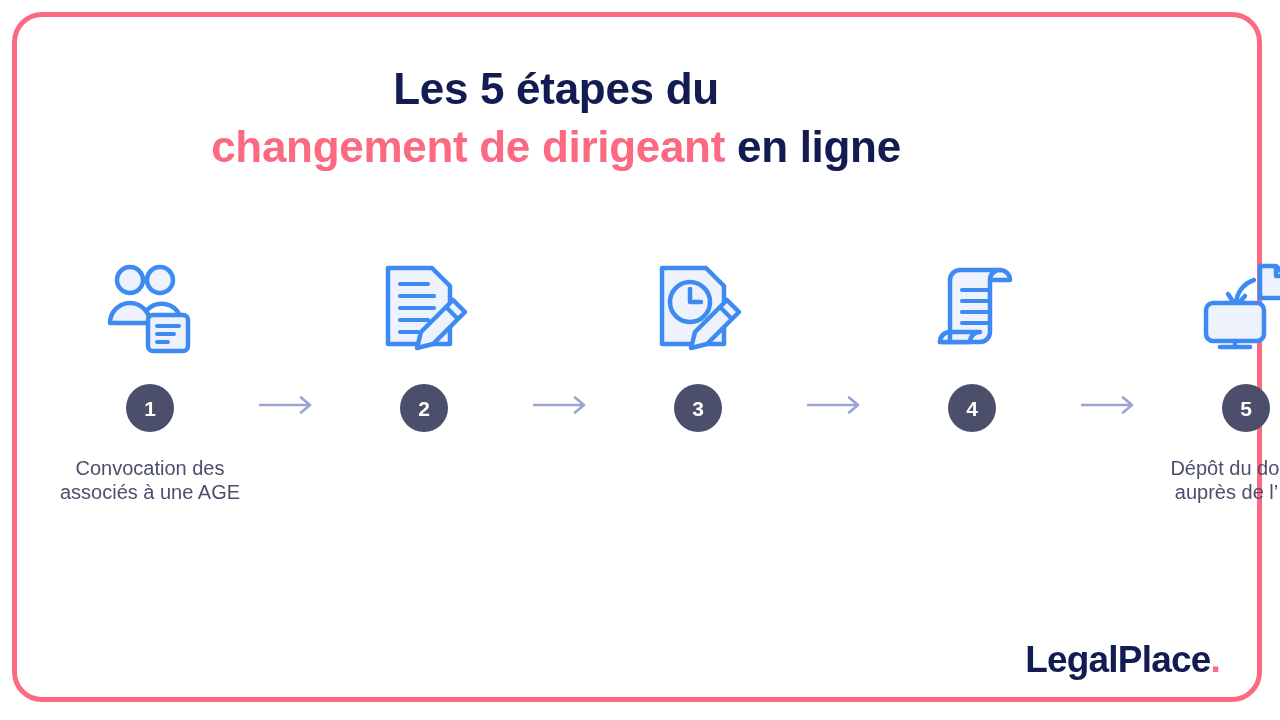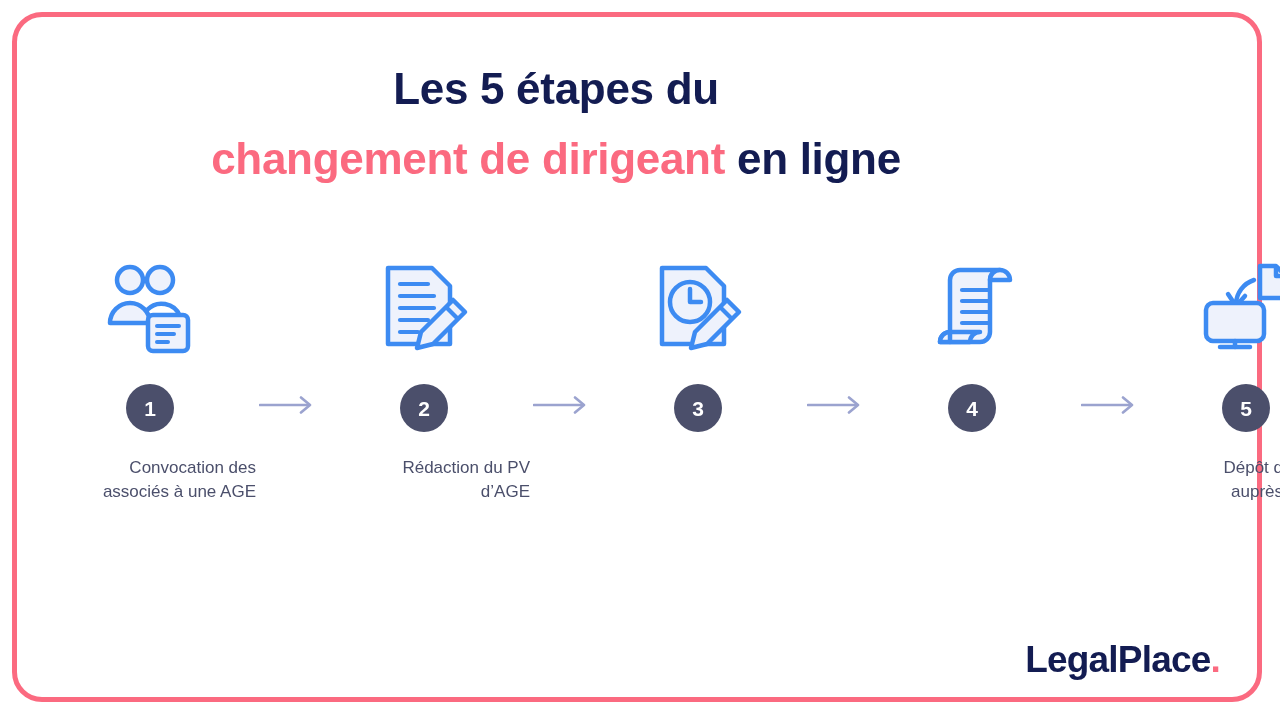--- a/index.html
+++ b/index.html
@@ -45,21 +45,21 @@
   .title-line {
     font-family: "Liberation Sans", sans-serif;
     font-weight: bold;
     font-size: 44px;
     line-height: 54px;
     letter-spacing: -0.3px;
     color: #131C52;
     white-space: nowrap;
   }
   .title-line-2 {
-    margin-top: 16px;
+    margin-top: 4px;
   }
   .title-pink {
     color: #FB6A80;
   }
   .title-navy {
     color: #131C52;
   }
 
   
   #steps-row {
@@ -101,23 +101,23 @@
     justify-content: center;
     font-family: "Liberation Sans", sans-serif;
     font-size: 21px;
     font-weight: bold;
     line-height: 1;
   }
 
   .step-caption {
     margin-top: 24px;
     width: 212px;
-    text-align: right;
-    font-family: "Liberation Sans", sans-serif;
-    font-size: 17px;
+    text-align: center;
+    font-family: "Liberation Sans", sans-serif;
+    font-size: 20px;
     line-height: 24px;
     color: #4B4F6B;
     white-space: pre-line;
   }
 
   
   .arrow {
     flex: 0 0 auto;
     width: 62px;
     margin-top: 138px;
@@ -190,22 +190,20 @@
           <line x1="24" y1="26" x2="52" y2="26" stroke="#3D8BF2" stroke-width="4.2" stroke-linecap="round"></line>
           <line x1="24" y1="38" x2="58" y2="38" stroke="#3D8BF2" stroke-width="4.2" stroke-linecap="round"></line>
           <line x1="24" y1="50" x2="58" y2="50" stroke="#3D8BF2" stroke-width="4.2" stroke-linecap="round"></line>
           <line x1="24" y1="62" x2="52" y2="62" stroke="#3D8BF2" stroke-width="4.2" stroke-linecap="round"></line>
           <line x1="24" y1="74" x2="42" y2="74" stroke="#3D8BF2" stroke-width="4.2" stroke-linecap="round"></line>
           <path d="M77 42 l12 12 -32 32 -16 4 4 -16 Z" fill="#EEF2FC" stroke="#3D8BF2" stroke-width="4.5" stroke-linejoin="round"></path>
           <line x1="70" y1="49" x2="82" y2="61" stroke="#3D8BF2" stroke-width="4.2"></line>
         </svg>
       </div>
       <div class="step-badge">2</div>
-      <div class="step-caption">Rédaction du PV
-d’AGE</div>
     </div>
 
     <div class="arrow">
       <svg width="56" height="18" viewBox="0 0 56 18" fill="none">
         <line x1="1" y1="9" x2="50" y2="9" stroke="#9BA3CF" stroke-width="2.6" stroke-linecap="round"></line>
         <polyline points="42,1.5 51,9 42,16.5" fill="none" stroke="#9BA3CF" stroke-width="2.6" stroke-linecap="round" stroke-linejoin="round"></polyline>
       </svg>
     </div>
 
     <div class="step">

